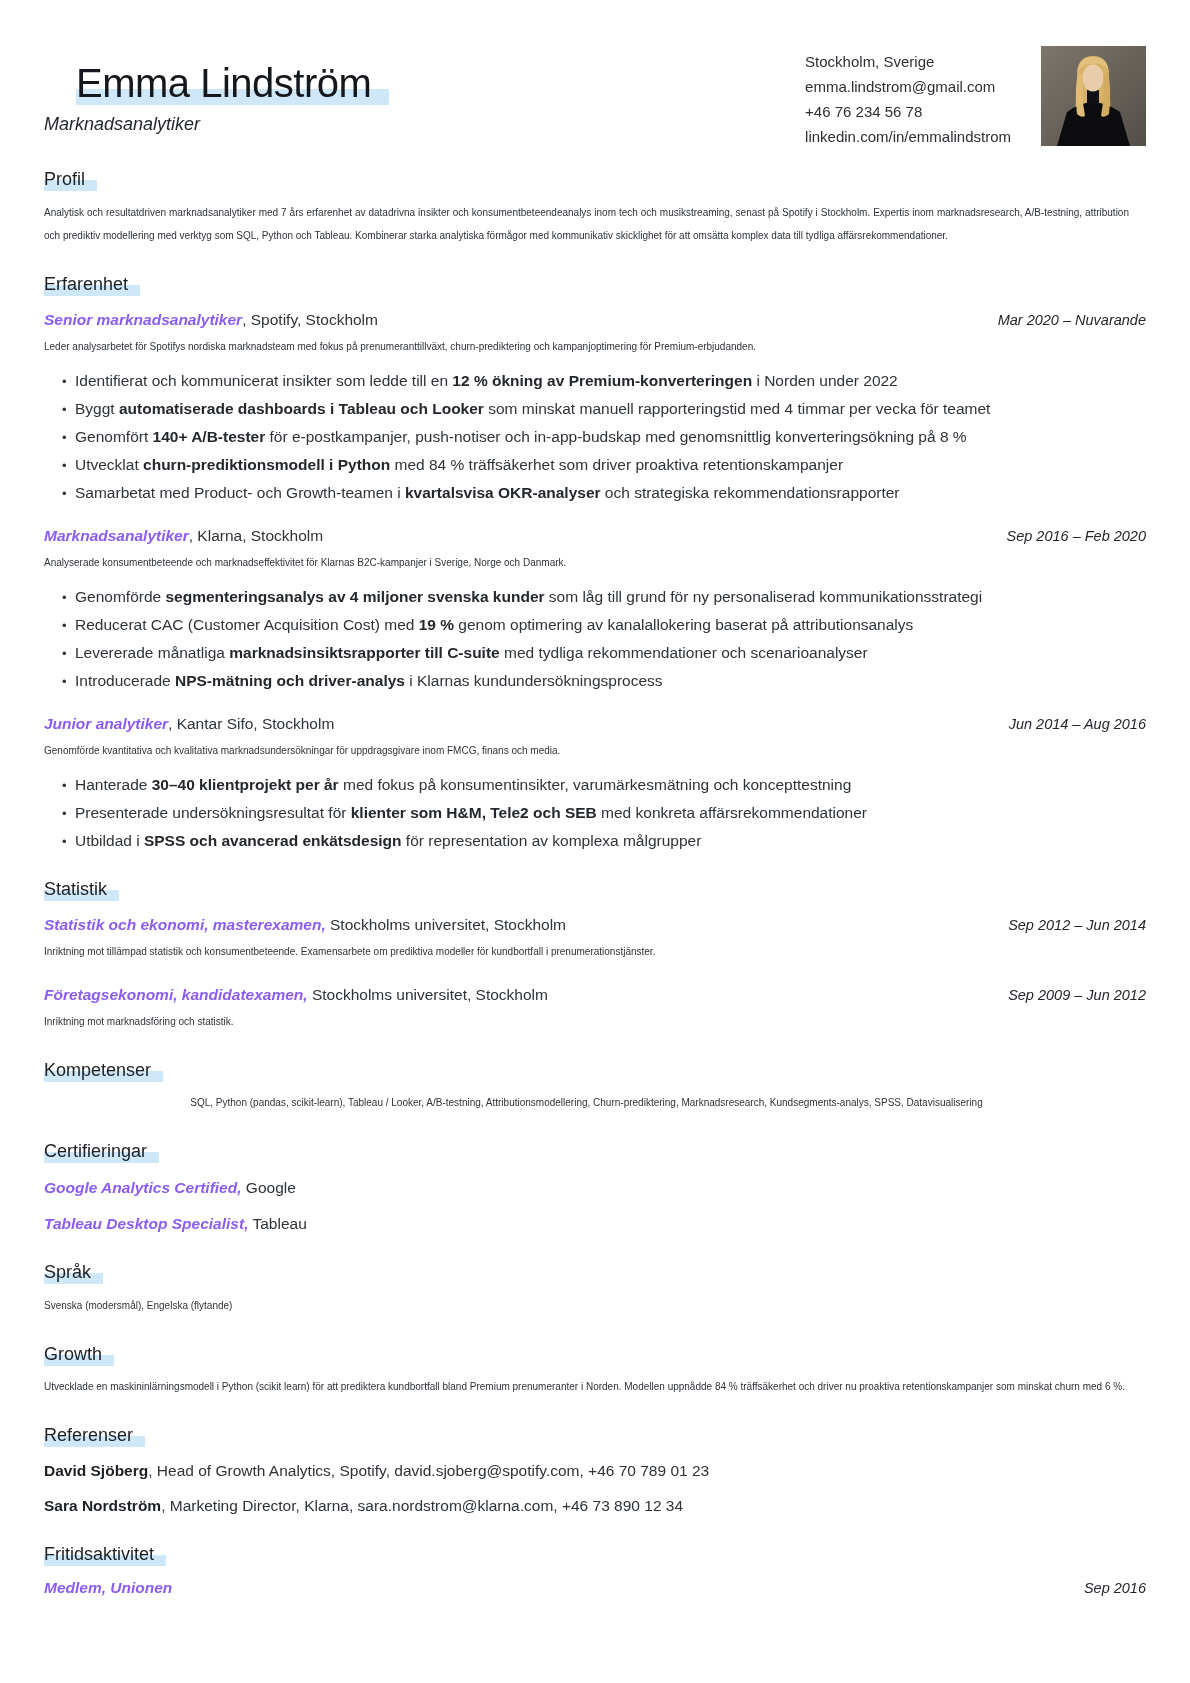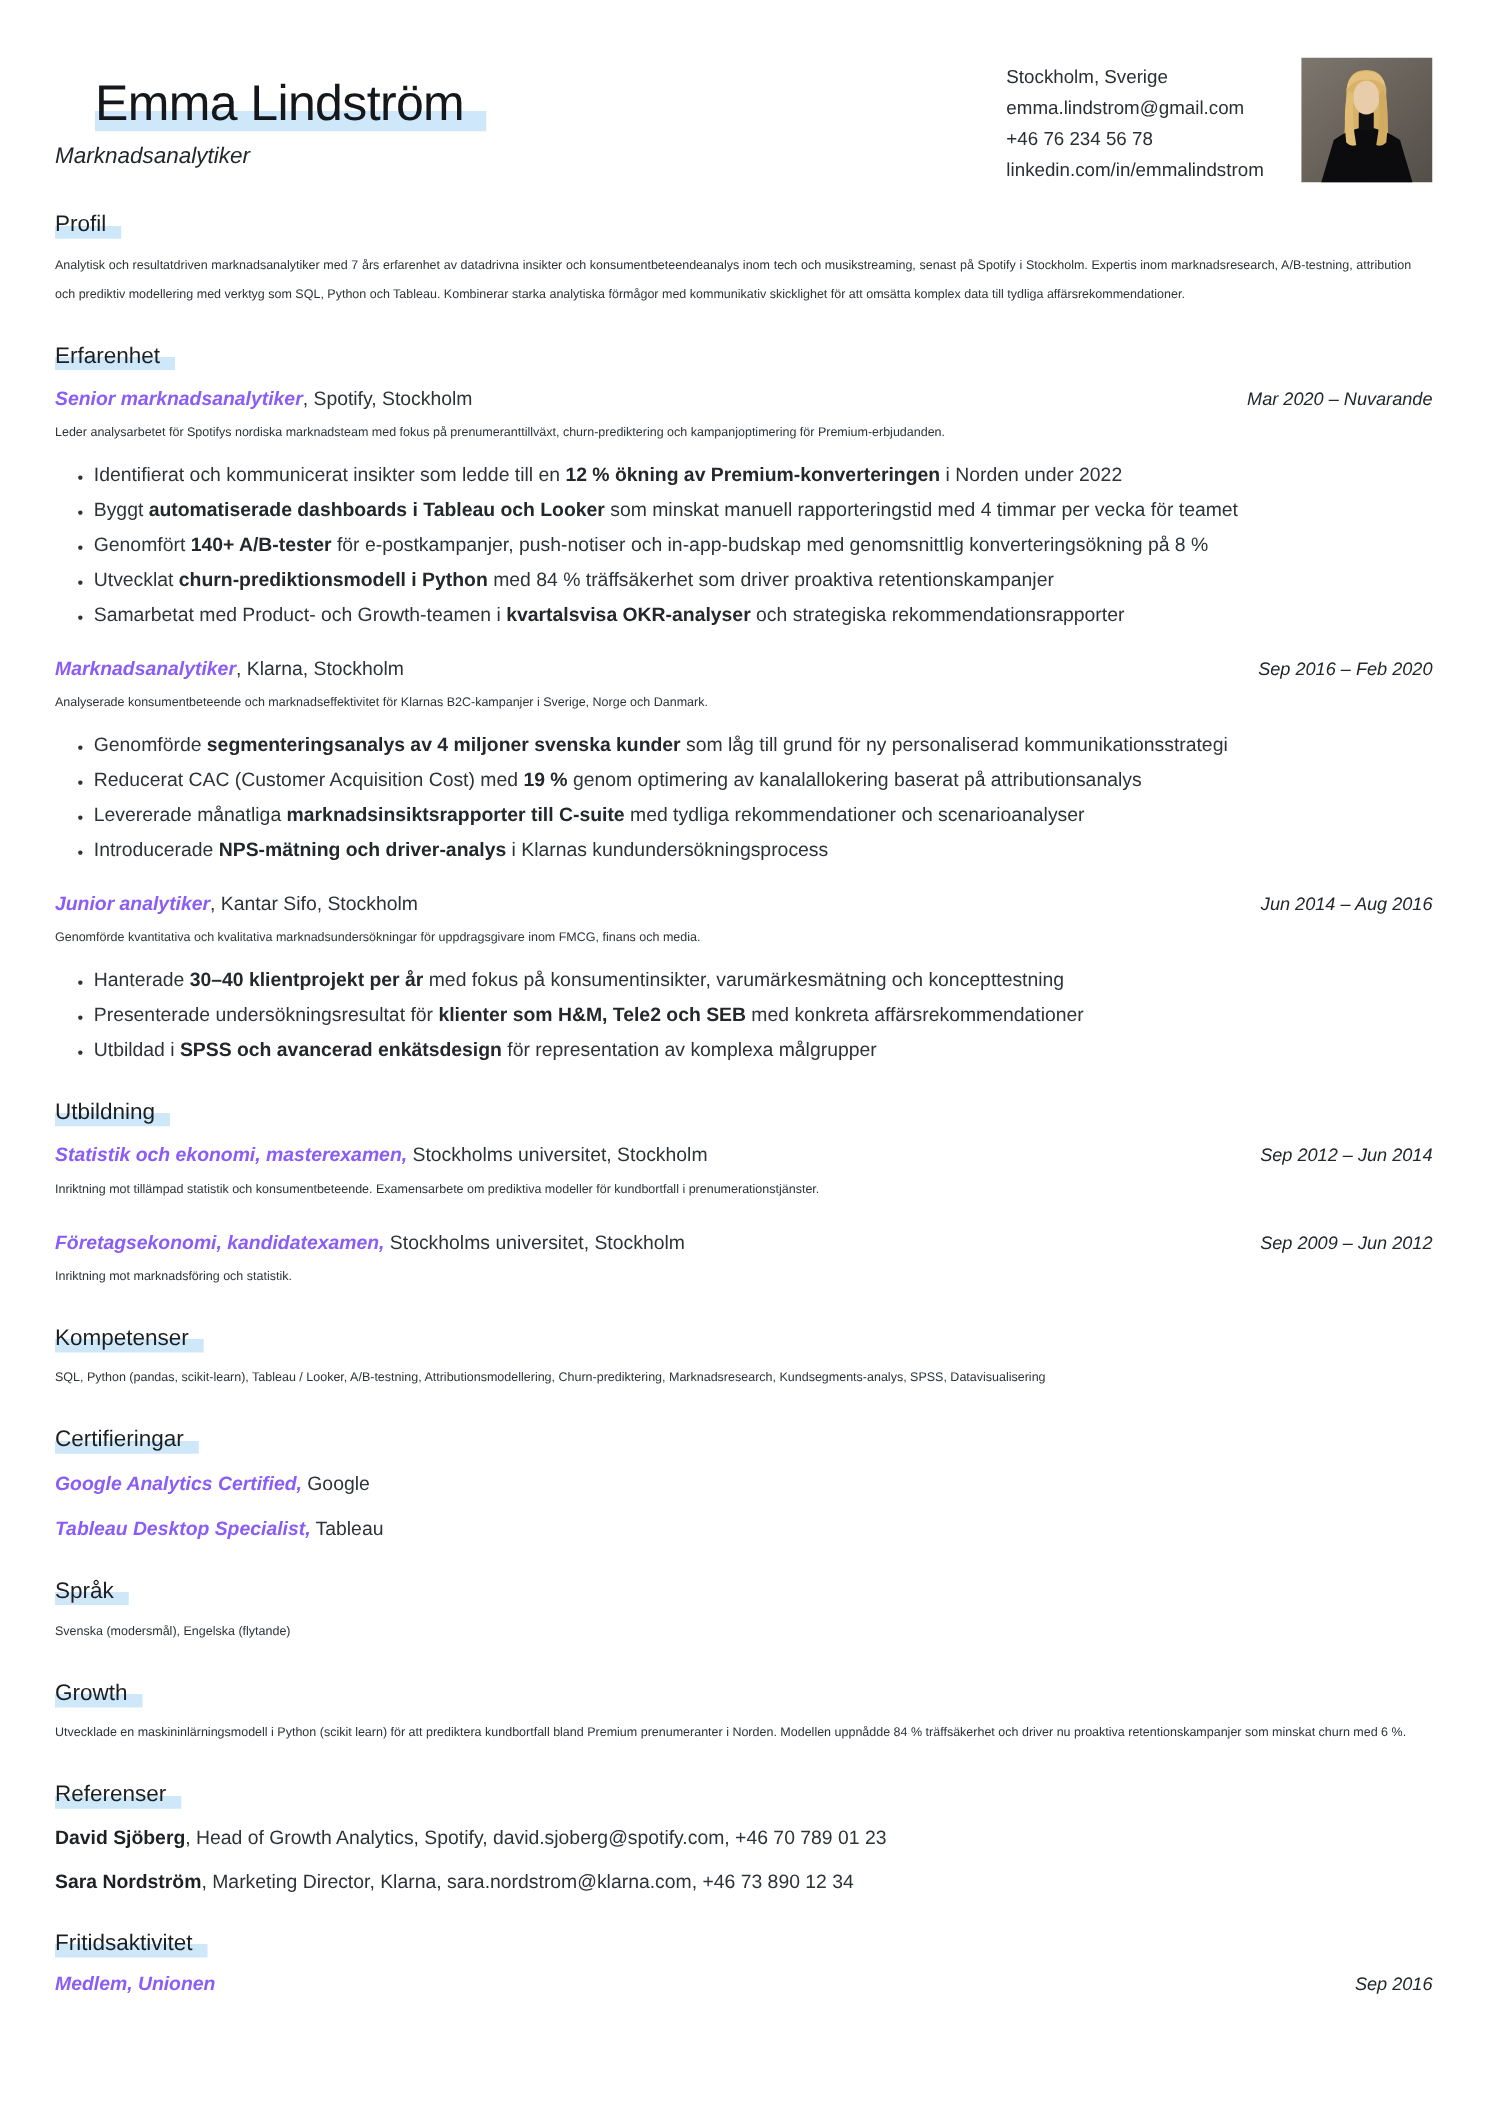--- a/index.html
+++ b/index.html
@@ -206,42 +206,42 @@
       <p class="body-text">Genomförde kvantitativa och kvalitativa marknadsundersökningar för uppdragsgivare inom FMCG, finans och media.</p>
       <ul class="bullets">
         <li><span>Hanterade </span><b>30–40 klientprojekt per år</b><span> med fokus på konsumentinsikter, varumärkesmätning och koncepttestning</span></li>
         <li><span>Presenterade undersökningsresultat för </span><b>klienter som H&amp;M, Tele2 och SEB</b><span> med konkreta affärsrekommendationer</span></li>
         <li><span>Utbildad i </span><b>SPSS och avancerad enkätsdesign</b><span> för representation av komplexa målgrupper</span></li>
       </ul>
     </div>
   </div>
 
   <div>
-    <h2><span class="hl">Utbildning</span></h2>
+    <h2><span class="hl">Statistik</span></h2>
 
     <div class="entry" style="margin-top:13px">
       <div class="entry-row">
         <span><span class="role">Statistik och ekonomi, masterexamen,</span><span class="org"> Stockholms universitet, Stockholm</span></span>
         <span class="dates">Sep 2012 – Jun 2014</span>
       </div>
       <p class="body-text">Inriktning mot tillämpad statistik och konsumentbeteende. Examensarbete om prediktiva modeller för kundbortfall i prenumerationstjänster.</p>
     </div>
 
     <div class="entry">
       <div class="entry-row">
         <span><span class="role">Företagsekonomi, kandidatexamen,</span><span class="org"> Stockholms universitet, Stockholm</span></span>
         <span class="dates">Sep 2009 – Jun 2012</span>
       </div>
       <p class="body-text">Inriktning mot marknadsföring och statistik.</p>
     </div>
   </div>
 
   <div>
     <h2><span class="hl">Kompetenser</span></h2>
-    <p class="body-text" style="text-align:left">SQL, Python (pandas, scikit-learn), Tableau / Looker, A/B-testning, Attributionsmodellering, Churn-prediktering, Marknadsresearch, Kundsegments-analys, SPSS, Datavisualisering</p>
+    <p class="body-text" style="text-align:center">SQL, Python (pandas, scikit-learn), Tableau / Looker, A/B-testning, Attributionsmodellering, Churn-prediktering, Marknadsresearch, Kundsegments-analys, SPSS, Datavisualisering</p>
   </div>
 
   <div>
     <h2><span class="hl">Certifieringar</span></h2>
     <p class="cert-line"><span class="role">Google Analytics Certified,</span><span> Google</span></p>
     <p class="cert-line"><span class="role">Tableau Desktop Specialist,</span><span> Tableau</span></p>
   </div>
 
   <div>
     <h2><span class="hl">Språk</span></h2>

